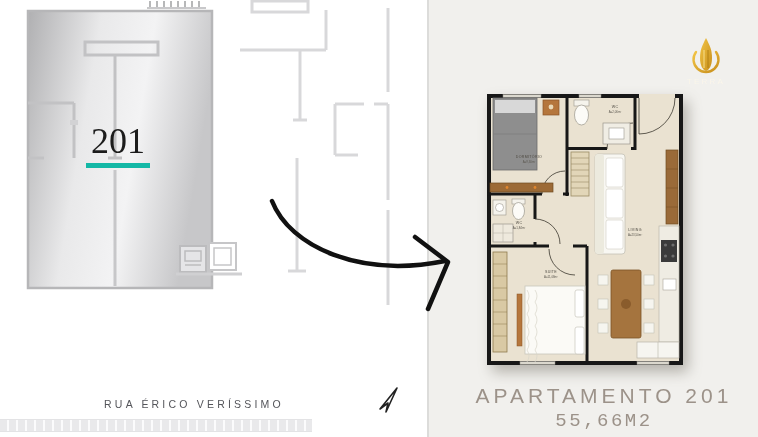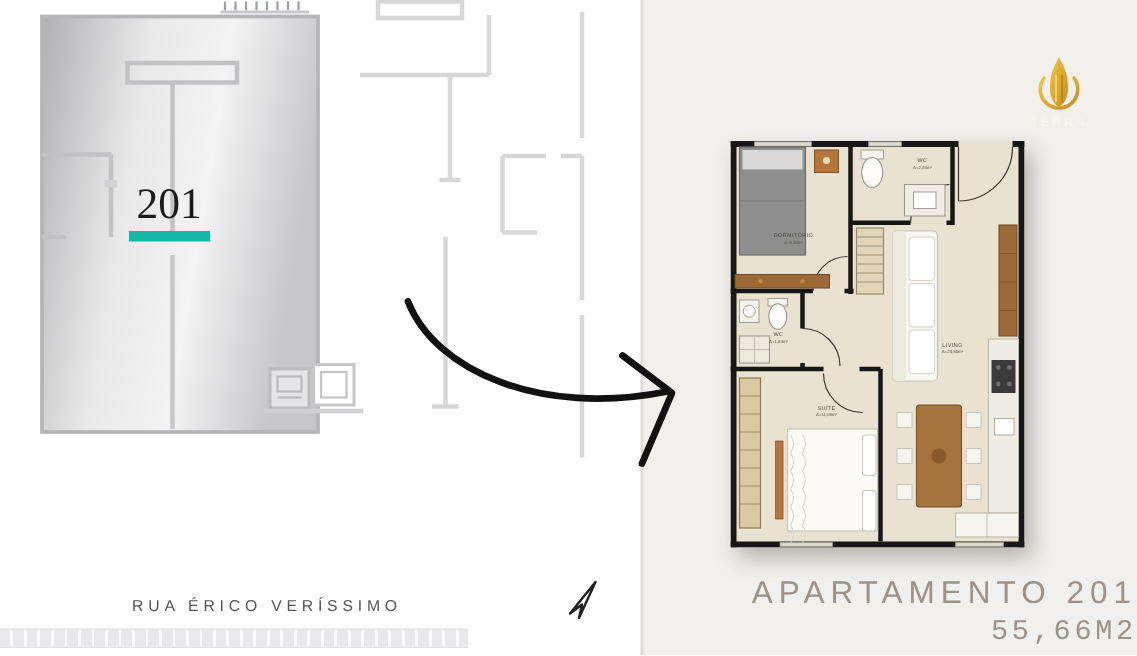--- a/index.html
+++ b/index.html
@@ -6,36 +6,36 @@
   body{font-family:"Liberation Sans",sans-serif;}
   #stage{position:relative;width:758px;height:437px;overflow:hidden;background:#ffffff;}
 
   
   .right-bg{position:absolute;left:429px;top:0;width:329px;height:437px;background:#f1f0ed;}
   .divider{position:absolute;left:427px;top:0;width:2px;height:437px;background:#dcdcda;}
 
   
   .site-svg{position:absolute;left:0;top:0;}
   .unit-label{position:absolute;left:86px;top:120px;font-family:"Liberation Serif",serif;
-    font-size:29px;color:#1c1c1c;border-bottom:7px solid #14b8a6;padding:0 5px 1px 5px;}
-  .street{position:absolute;left:58px;top:398px;width:240px;text-align:center;
+    font-size:36px;color:#1c1c1c;border-bottom:5px solid #14b8a6;padding:0 5px 1px 5px;}
+  .street{position:absolute;left:74px;top:398px;width:240px;text-align:center;
     font-size:10.5px;letter-spacing:3.2px;color:#54555a;font-weight:500;}
   .sidewalk{position:absolute;left:0;top:419px;width:312px;height:11px;
     background:repeating-linear-gradient(90deg,#e9e9eb 0 7px,#fbfbfc 7px 9px);
     border-top:1px solid #e3e3e5;border-bottom:1px solid #e3e3e5;}
 
   
   .arrow-svg{position:absolute;left:255px;top:185px;}
   .cursor-svg{position:absolute;left:376px;top:385px;}
 
   
   .plan-svg{position:absolute;left:487px;top:94px;filter:drop-shadow(5px 7px 7px rgba(90,84,72,.40));}
 
   
-  .caption{position:absolute;left:450px;top:384px;width:308px;text-align:right;color:#9c9289;}
+  .caption{position:absolute;left:450px;top:384px;width:308px;text-align:center;color:#9c9289;}
   .caption .l1{font-size:21px;letter-spacing:4px;font-weight:400;}
   .caption .l2{font-size:19px;letter-spacing:2.5px;margin-top:2px;font-family:Liberation Mono, monospace;}
 
   
   .logo-svg{position:absolute;left:682px;top:32px;}
 
   text{font-family:"Liberation Sans",sans-serif;}
   .room-name{font-size:3.6px;fill:#4e4a42;letter-spacing:.3px;text-anchor:middle;}
   .room-area{font-size:2.9px;fill:#5a564e;text-anchor:middle;}
 </style>

